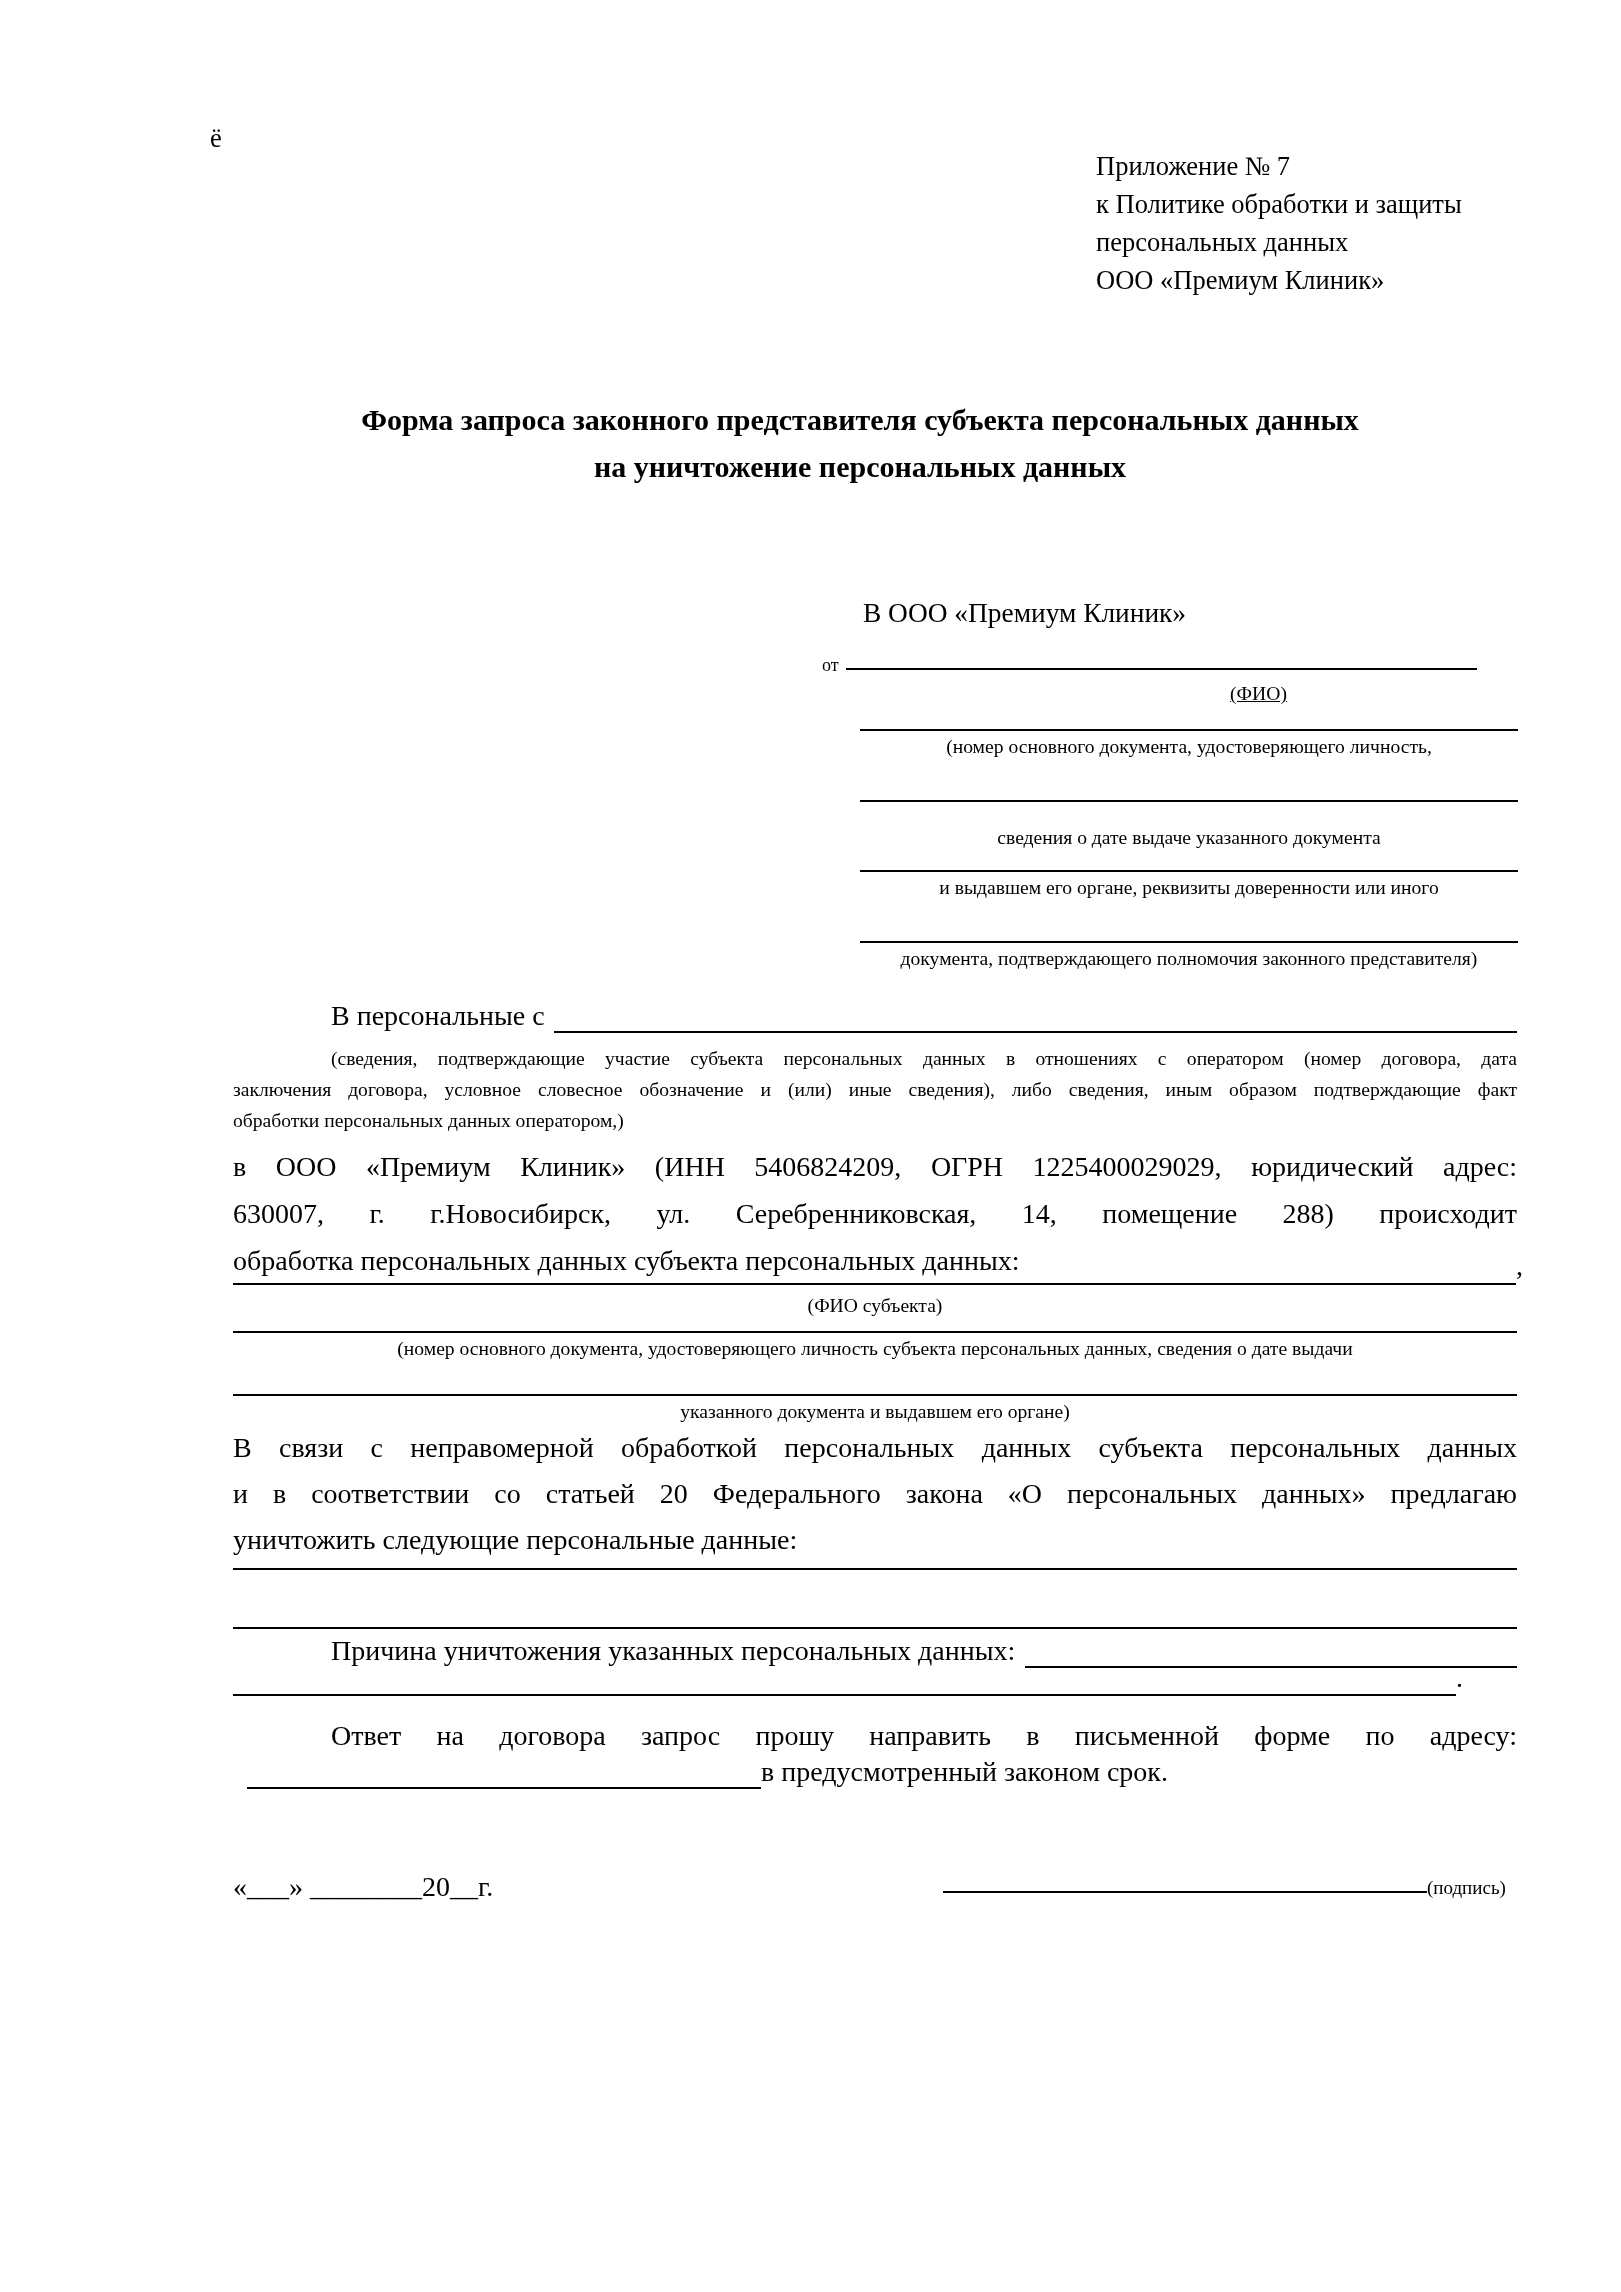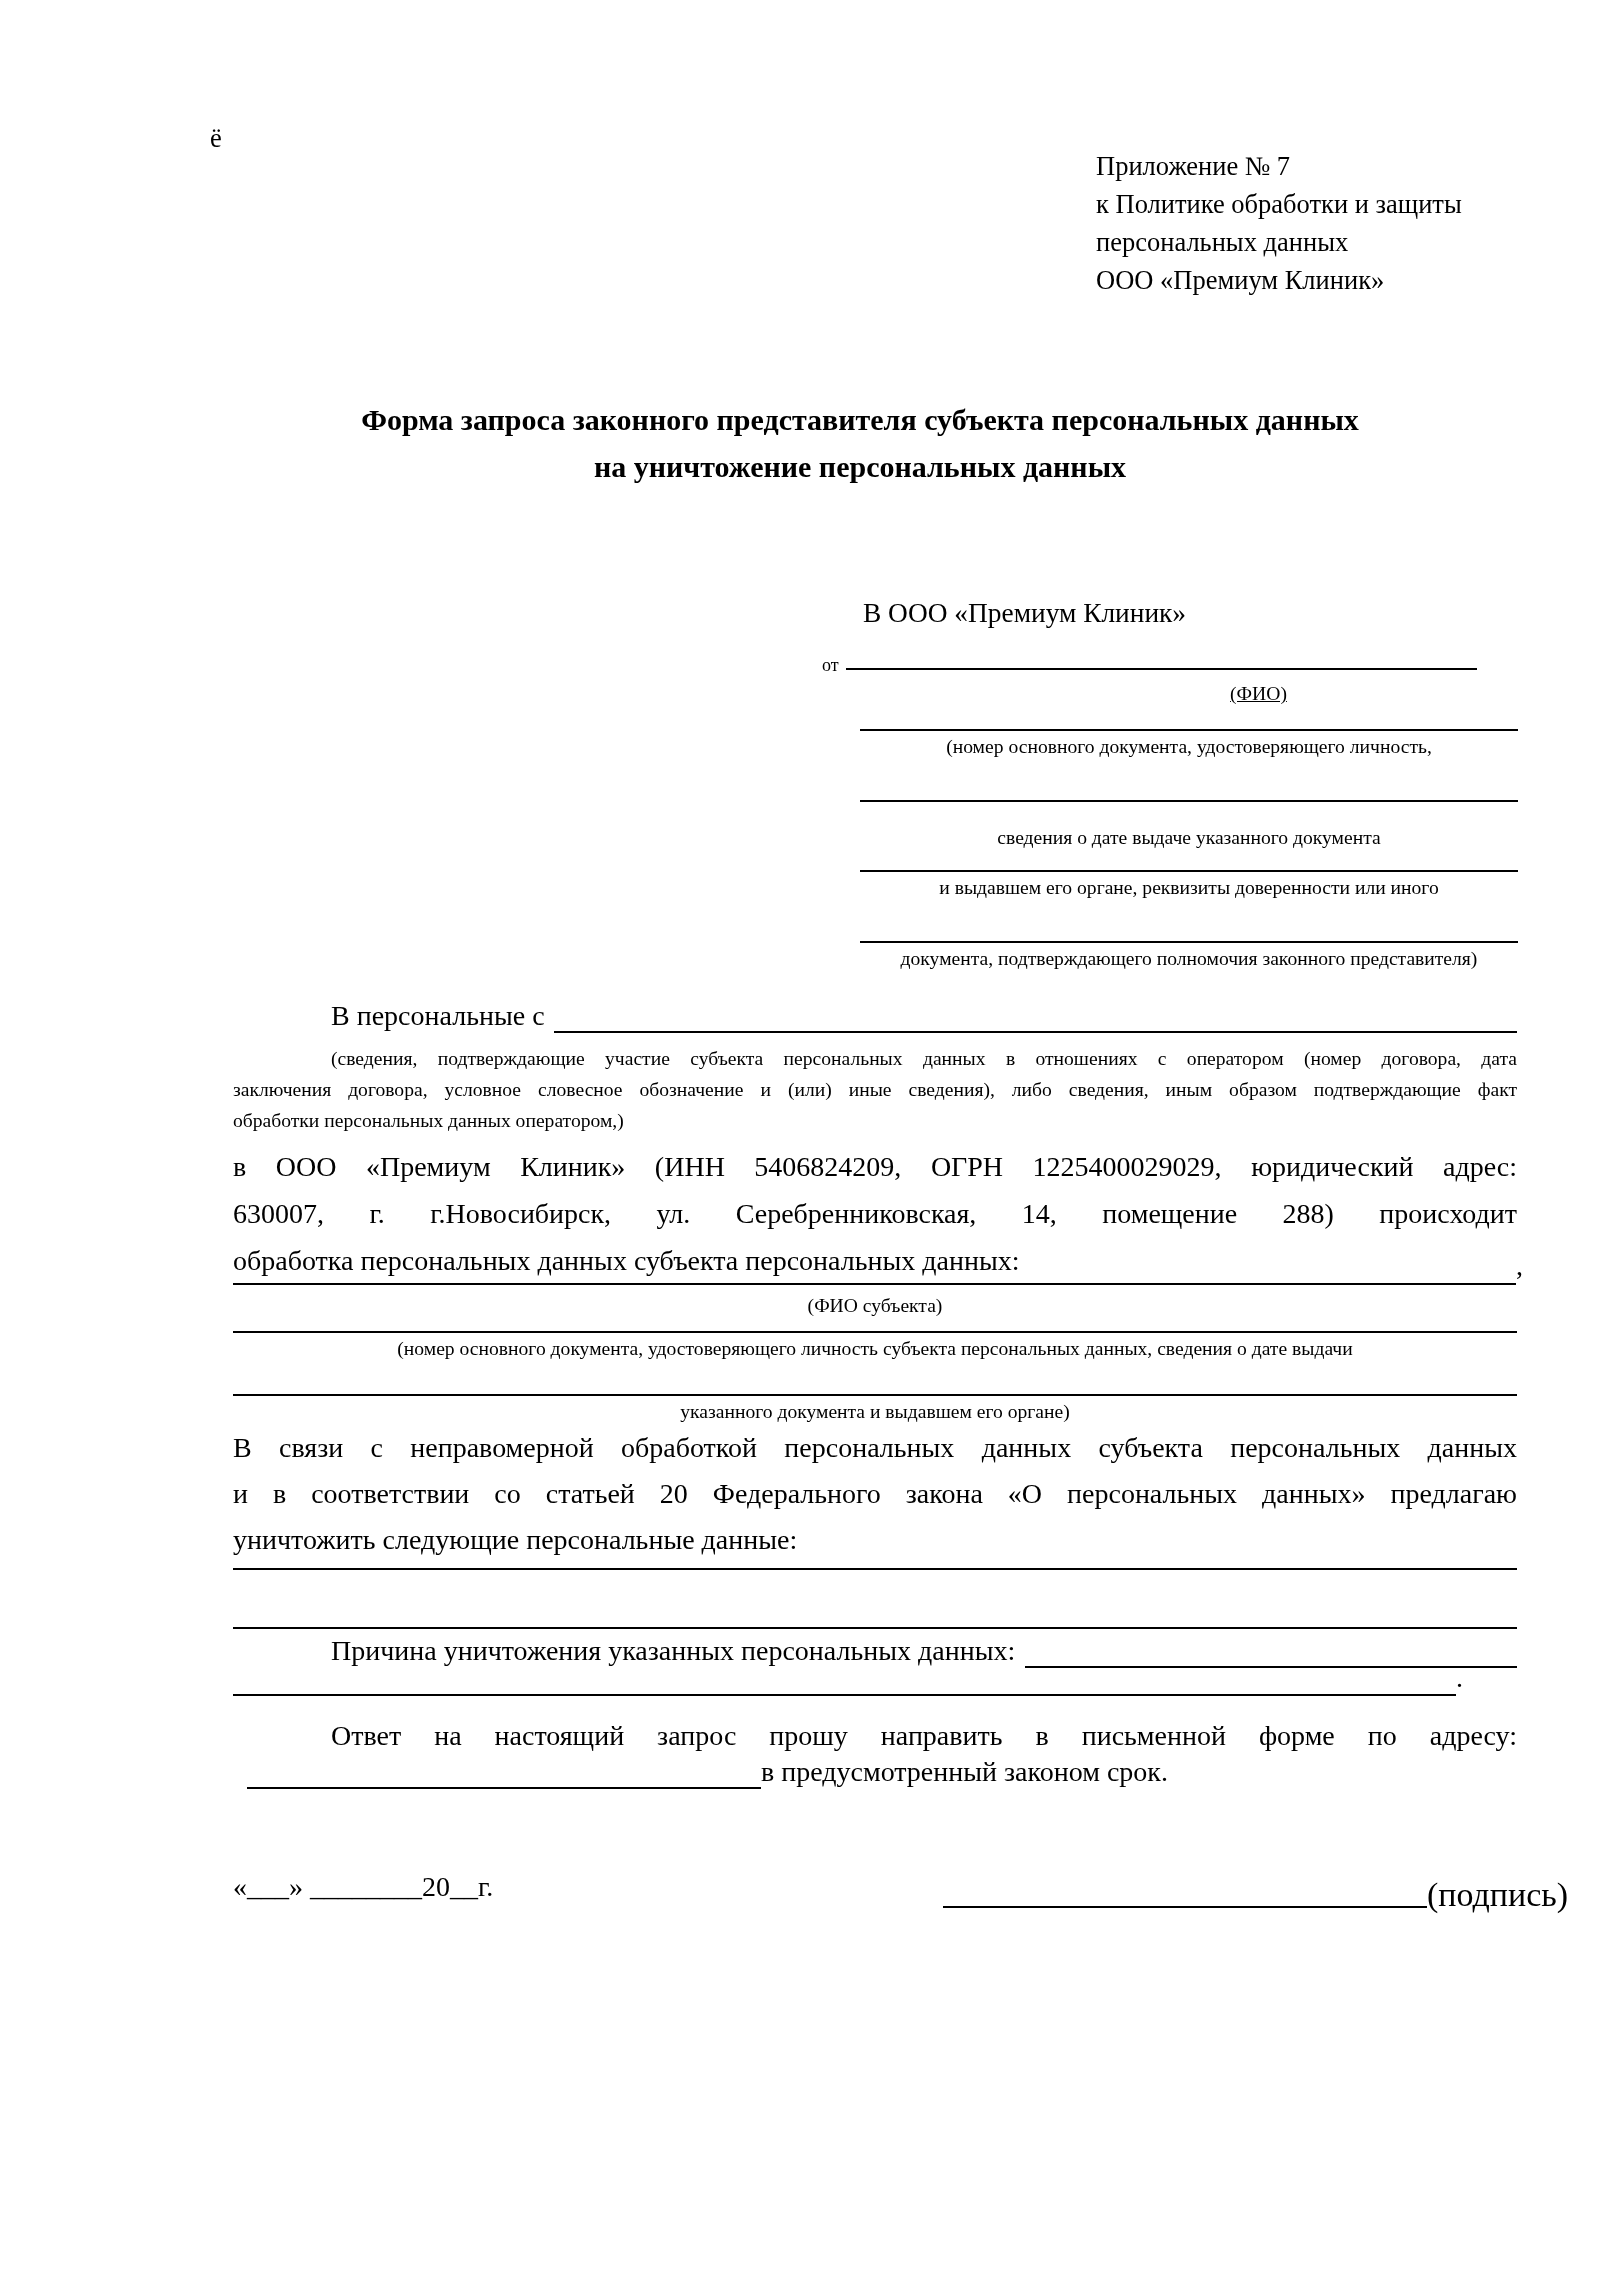--- a/index.html
+++ b/index.html
@@ -106,28 +106,28 @@
   <div class="abs row-line body-text" style="left:233px;top:1631px;width:1284px;height:43px;">
     <span class="indent nowrap">Причина уничтожения указанных персональных данных:</span>
     <span class="fill" style="margin-left:9.8px;"></span>
   </div>
 
   <div class="abs row-line body-text" style="left:233px;top:1672px;width:1284px;height:29px;">
     <span class="fill-fixed" style="width:1223px;margin-bottom:4.9px;"></span>
     <span>.</span>
   </div>
 
-  <div class="abs body-text indent jl" style="left:233px;top:1713px;width:1186px;">Ответ на настоящий запрос прошу направить в письменной форме по адресу:</div>
+  <div class="abs body-text indent jl" style="left:233px;top:1713px;width:1186px;">Ответ на договора запрос прошу направить в письменной форме по адресу:</div>
 
   <div class="abs row-line body-text" style="left:247px;top:1756px;width:1284px;height:39px;">
     <span class="fill-fixed" style="width:514px;"></span>
     <span>в предусмотренный законом срок.</span>
   </div>
 
   <div class="abs body-text" style="left:233px;top:1864px;">«___» ________20__г.</div>
 
-  <div class="abs row-line" style="left:943px;top:1860px;height:39px;font-size:34px;margin-top:15px;">
+  <div class="abs row-line" style="left:943px;top:1860px;height:39px;font-size:19px;">
     <span class="fill-fixed" style="width:484px;"></span>
     <span>(подпись)</span>
   </div>
 
 </div>
 
 
 </body></html>

